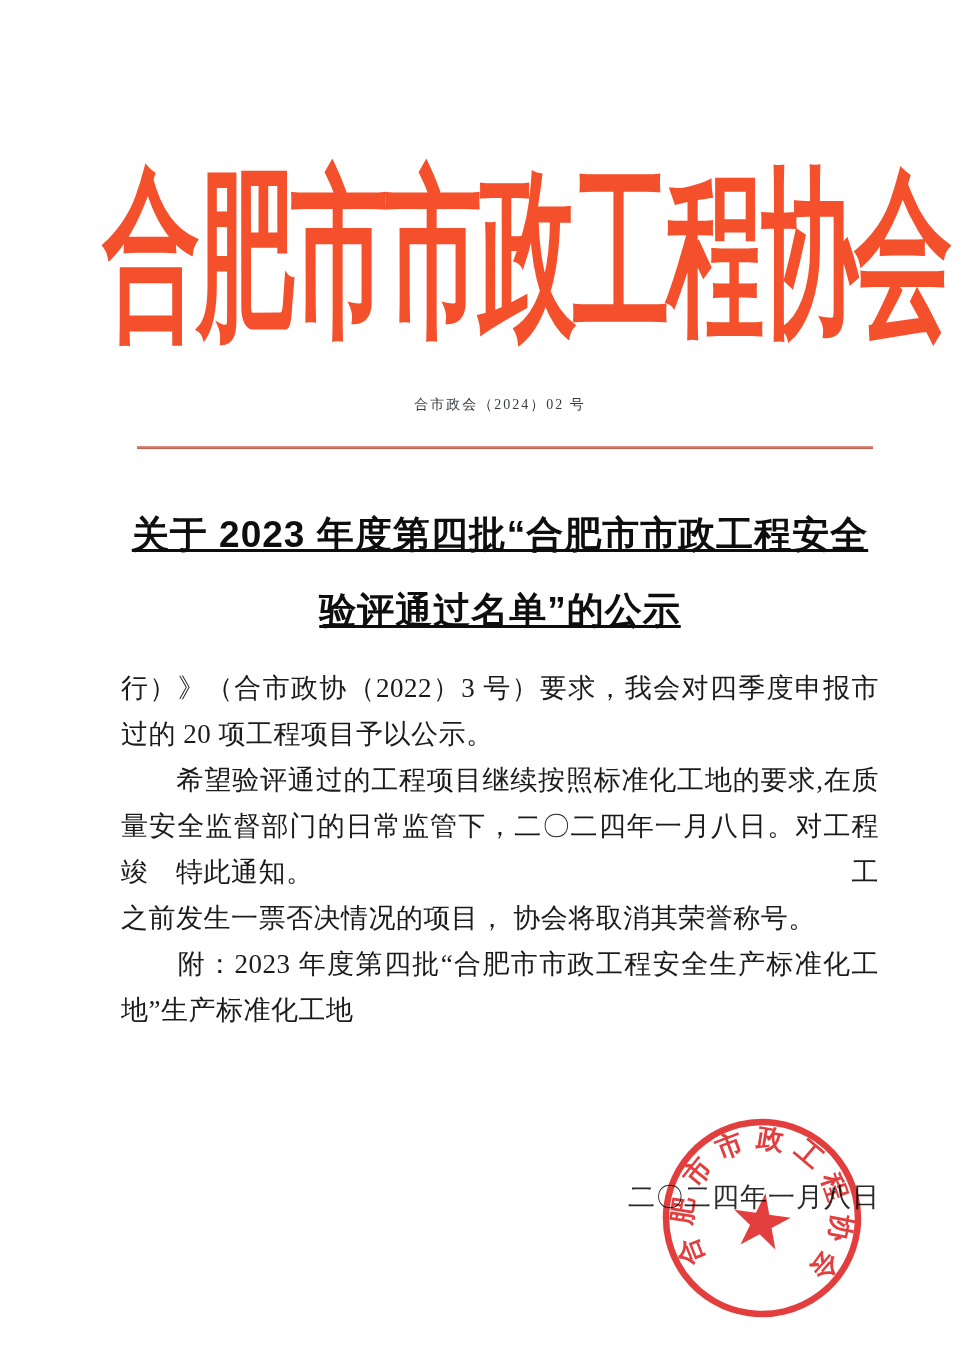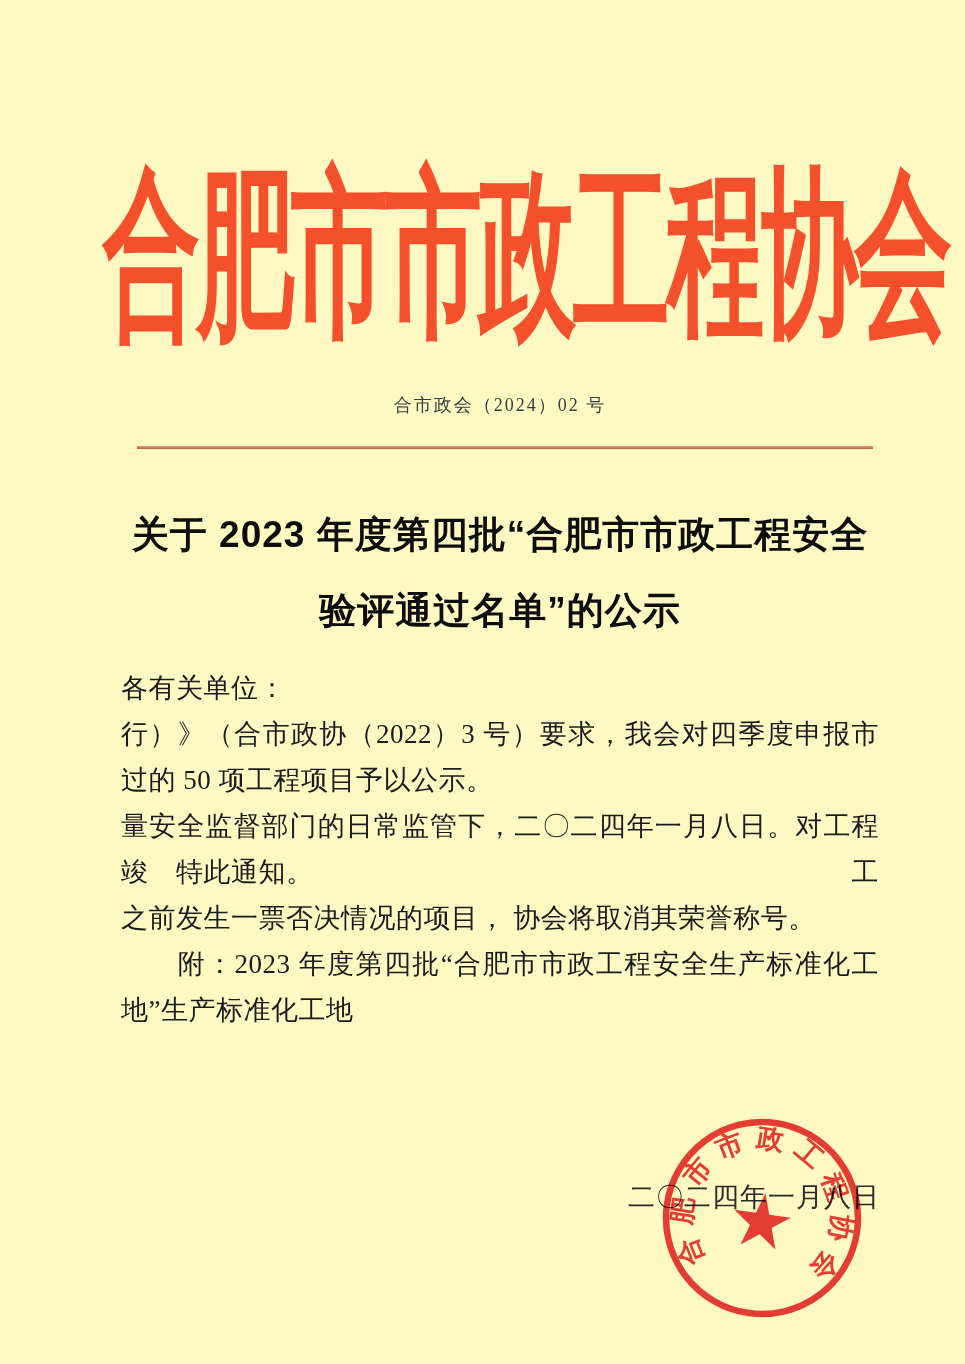--- a/index.html
+++ b/index.html
@@ -1,55 +1,56 @@
 <!DOCTYPE html>
 <html lang="zh"><head>
 <meta charset="utf-8">
 <style>
   html,body{margin:0;padding:0;background:#888;}
   #page{
     position:relative;
     width:965px;height:1364px;
     margin:0 auto;
-    background:#fef9c3;
+    background:#ffffff;
     overflow:hidden;
     font-family:"Liberation Serif","DejaVu Serif",serif;
     color:var(--body-text,#1b1b1b);
   }
   .org-title{
     position:absolute;top:163px;left:103px;width:758px;
     text-align:center;
     font-family:"Liberation Serif","DejaVu Serif",serif;
     font-weight:bold;
     font-size:97px;line-height:100px;
     letter-spacing:-3px;
     color:var(--org-red,#f4502b);
     transform:scaleY(1.88);
     transform-origin:50% 0;
     white-space:nowrap;
   }
   .doc-number{
     position:absolute;top:390px;left:121px;width:758px;
     text-align:center;
-    font-size:18px;line-height:30px;
+    font-size:14px;line-height:30px;
     letter-spacing:2px;
     color:#363b42;
   }
   .red-line{
     position:absolute;top:446px;left:137px;width:736px;height:3px;
     background:linear-gradient(#e09a87,var(--rule-red,#c05a46));
   }
   .doc-title{
     position:absolute;top:497px;left:121px;width:758px;
     text-align:center;
     font-family:"Liberation Sans","DejaVu Sans",sans-serif;
     font-weight:700;
     font-size:37px;line-height:76px;
     letter-spacing:1px;
     color:#0e0e0e;
+    text-decoration:underline;
   }
   .body-block{
     position:absolute;top:665px;left:121px;width:758px;
     font-size:27px;line-height:46px;
     letter-spacing:.5px;
   }
   .body-line{height:46px;overflow:visible;white-space:pre;}
   .body-line.fill{
     white-space:normal;
     text-align:justify;
@@ -85,24 +86,24 @@
   <div class="doc-number">合市政会（2024）02 号</div>
 
   <div class="red-line"></div>
 
   <div class="doc-title">
     <div>关于 2023 年度第四批“合肥市市政工程安全</div>
     <div>验评通过名单”的公示</div>
   </div>
 
   <div class="body-block">
-    <div class="body-line">各有关单位：</div>
 
       <div class="body-line fill">行）》（合市政协（2022）3 号）要求，我会对四季度申报市</div>
-      <div class="body-line">过的 50 项工程项目予以公示。</div>
+      <div class="body-line">过的 20 项工程项目予以公示。</div>
+      <div class="body-line fill">　　希望验评通过的工程项目继续按照标准化工地的要求,在质</div>
       <div class="body-line fill">量安全监督部门的日常监管下，二〇二四年一月八日。对工程竣工</div>
       <div class="body-line">　　特此通知。</div>
       <div class="body-line">之前发生一票否决情况的项目， 协会将取消其荣誉称号。</div>
       <div class="body-line fill">　　附：2023 年度第四批“合肥市市政工程安全生产标准化工</div>
       <div class="body-line">地”生产标准化工地</div>
     </div>
 
   <div class="date-line">二〇二四年一月八日</div>
 
   <svg class="seal" viewBox="0 0 212 212">

